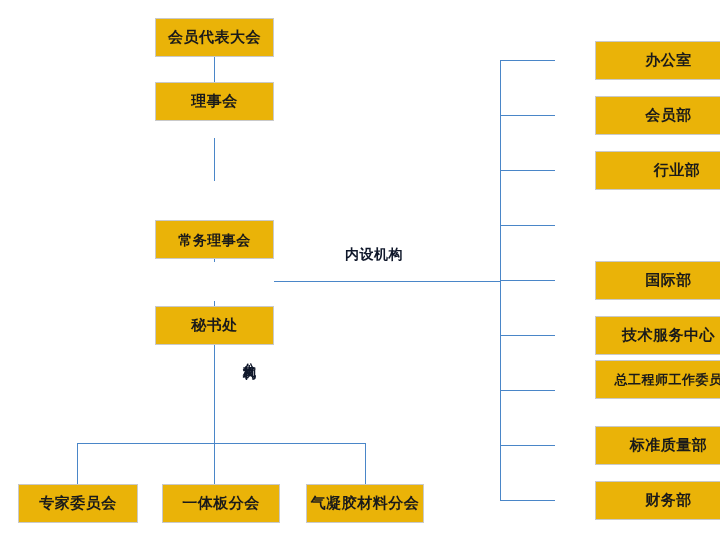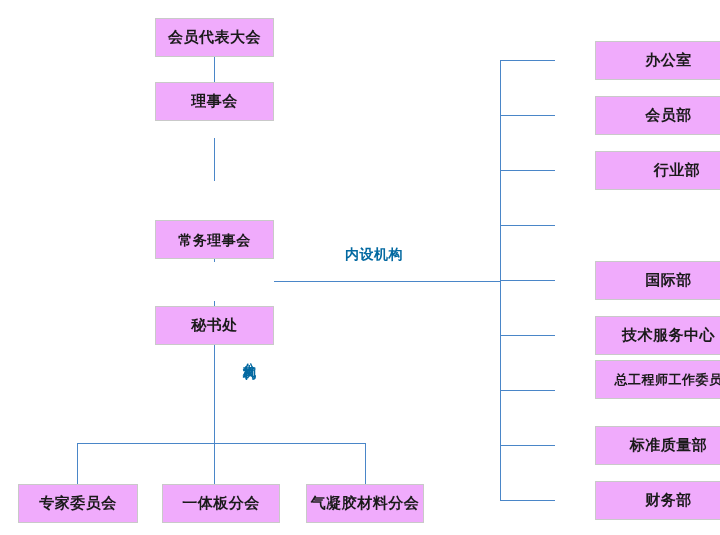--- a/index.html
+++ b/index.html
@@ -25,36 +25,36 @@
     left: 0;
     top: 0;
     width: 720px;
     height: 535px;
     pointer-events: none;
   }
   .node-box {
     position: absolute;
     box-sizing: border-box;
     border: 1px solid #c9c9c9;
-    background: #f0abfc;
+    background: #eab308;
     display: flex;
     align-items: center;
     justify-content: center;
     color: #1a1a1a;
     font-weight: bold;
     letter-spacing: 0.5px;
     white-space: nowrap;
   }
   .node-label {
     display: block;
     line-height: 1;
   }
   .free-label {
     position: absolute;
-    color: #0369a1;
+    color: #0f172a;
     font-weight: bold;
     white-space: nowrap;
     letter-spacing: 0.5px;
   }
   .free-label.vertical {
     writing-mode: vertical-rl;
     text-orientation: upright;
     letter-spacing: 1px;
     line-height: 1;
   }

